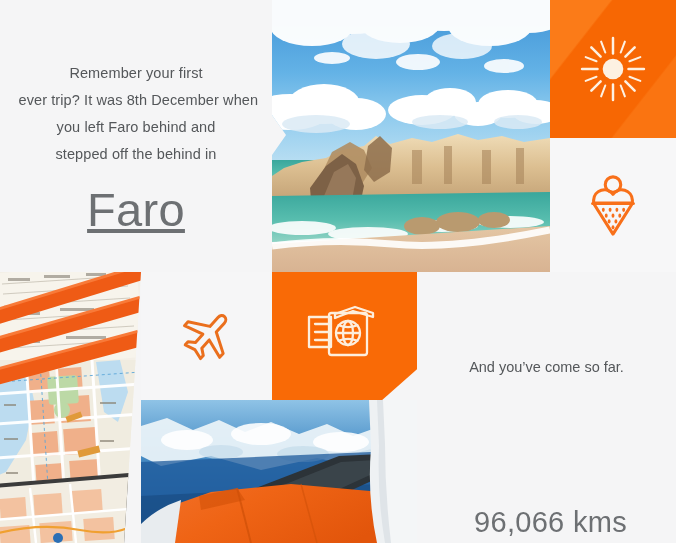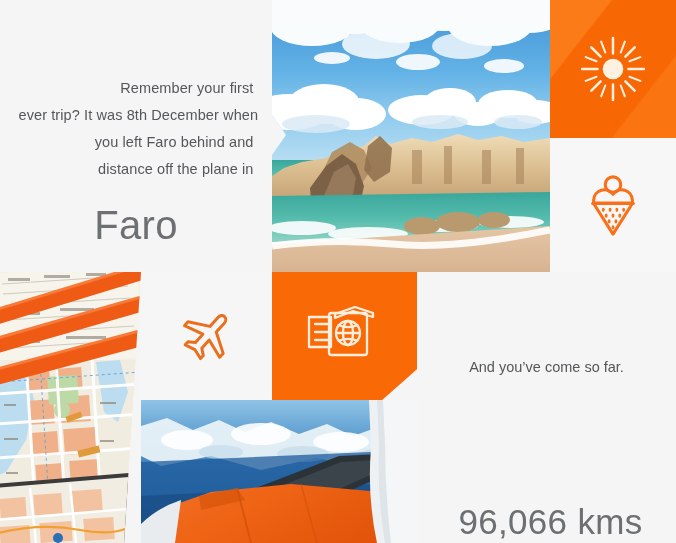--- a/index.html
+++ b/index.html
@@ -33,34 +33,34 @@
     flex-direction: column;
     align-items: center;
     justify-content: flex-start;
     padding-top: 60px;
     box-sizing: border-box;
   }
   #intro-paragraph {
     color: #54575a;
     font-size: 14.5px;
     line-height: 27px;
-    text-align: right;
+    text-align: center;
     width: 235px;
     letter-spacing: 0.1px;
-    margin-top: 15px;
   }
   #intro-paragraph .ln { display: block; white-space: nowrap; }
   #destination-name {
     margin-top: 22px;
     color: #6d7073;
-    font-size: 40px;
+    font-size: 47px;
     line-height: 40px;
     font-weight: 400;
     text-align: center;
     letter-spacing: 0.3px;
+    text-decoration: underline;
   }
 
   
   #beach-photo {
     left: 272px; top: 0;
     width: 278px; height: 272px;
     overflow: hidden;
     -webkit-clip-path: polygon(0 0, 100% 0, 100% 100%, 0 100%, 0 155px, 14px 135px, 0 115px);
     clip-path: polygon(0 0, 100% 0, 100% 100%, 0 100%, 0 155px, 14px 135px, 0 115px);
   }
@@ -136,21 +136,21 @@
   }
   #stats-lead {
     color: #54575a;
     font-size: 14.5px;
     line-height: 20px;
     text-align: center;
   }
   #distance-value {
     margin-top: 16px;
     color: #6d7073;
-    font-size: 35px;
+    font-size: 29px;
     line-height: 42px;
     text-align: center;
     letter-spacing: 0.3px;
     white-space: nowrap;
     margin-left: 8px;
   }
   #stats-detail {
     margin-top: 17px;
     color: #54575a;
     font-size: 14.5px;
@@ -177,21 +177,21 @@
 <div id="infographic">
 
   <div class="layer" id="stats-backdrop"></div>
   <div class="layer" id="bg-right-fill"></div>
 
   <div class="layer" id="intro-text-block">
     <div id="intro-paragraph">
       <span class="ln">Remember your first</span>
       <span class="ln">ever trip? It was 8th December when</span>
       <span class="ln">you left Faro behind and</span>
-      <span class="ln">distance off the plane in</span>
+      <span class="ln">stepped off the behind in</span>
     </div>
     <div id="destination-name">Faro</div>
   </div>
 
   <div class="layer" id="beach-photo">
     <svg class="photo-svg" viewBox="0 0 278 272" preserveAspectRatio="xMidYMid slice">
       <defs>
         <linearGradient id="skyGrad" x1="0" y1="0" x2="0" y2="1">
           <stop offset="0%" stop-color="#3f93d6"></stop>
           <stop offset="45%" stop-color="#63b2e6"></stop>

